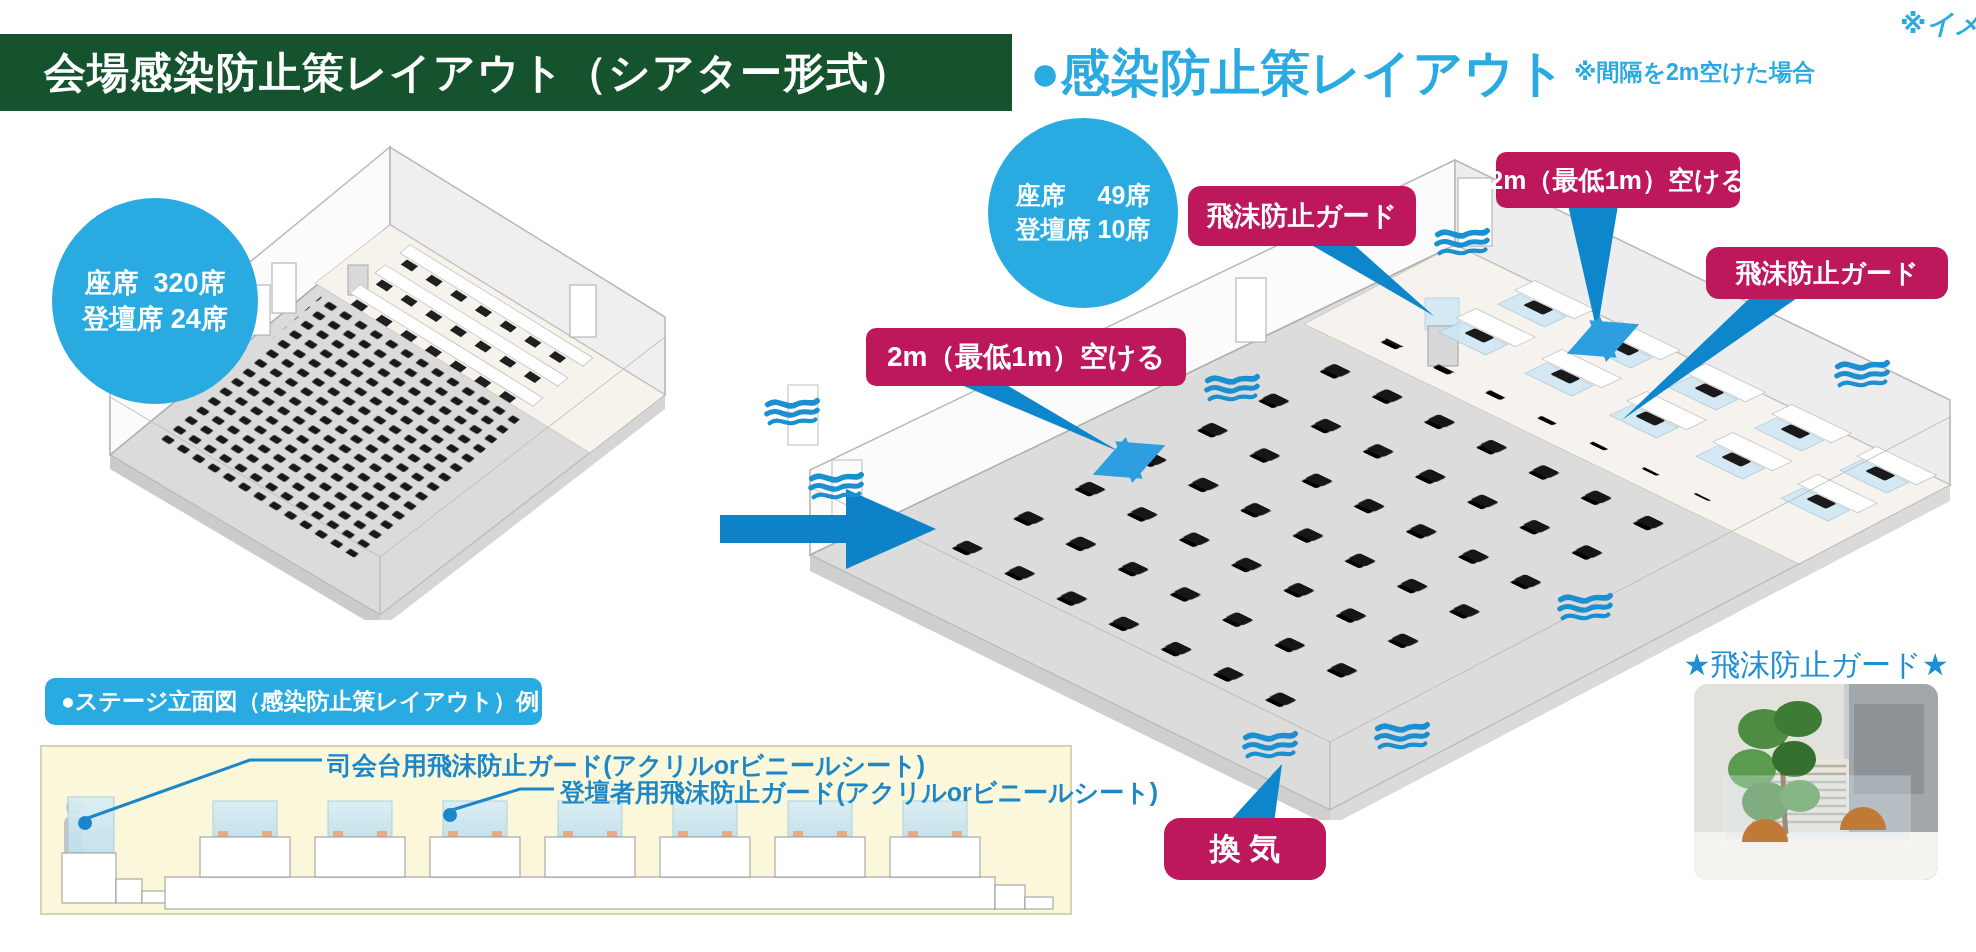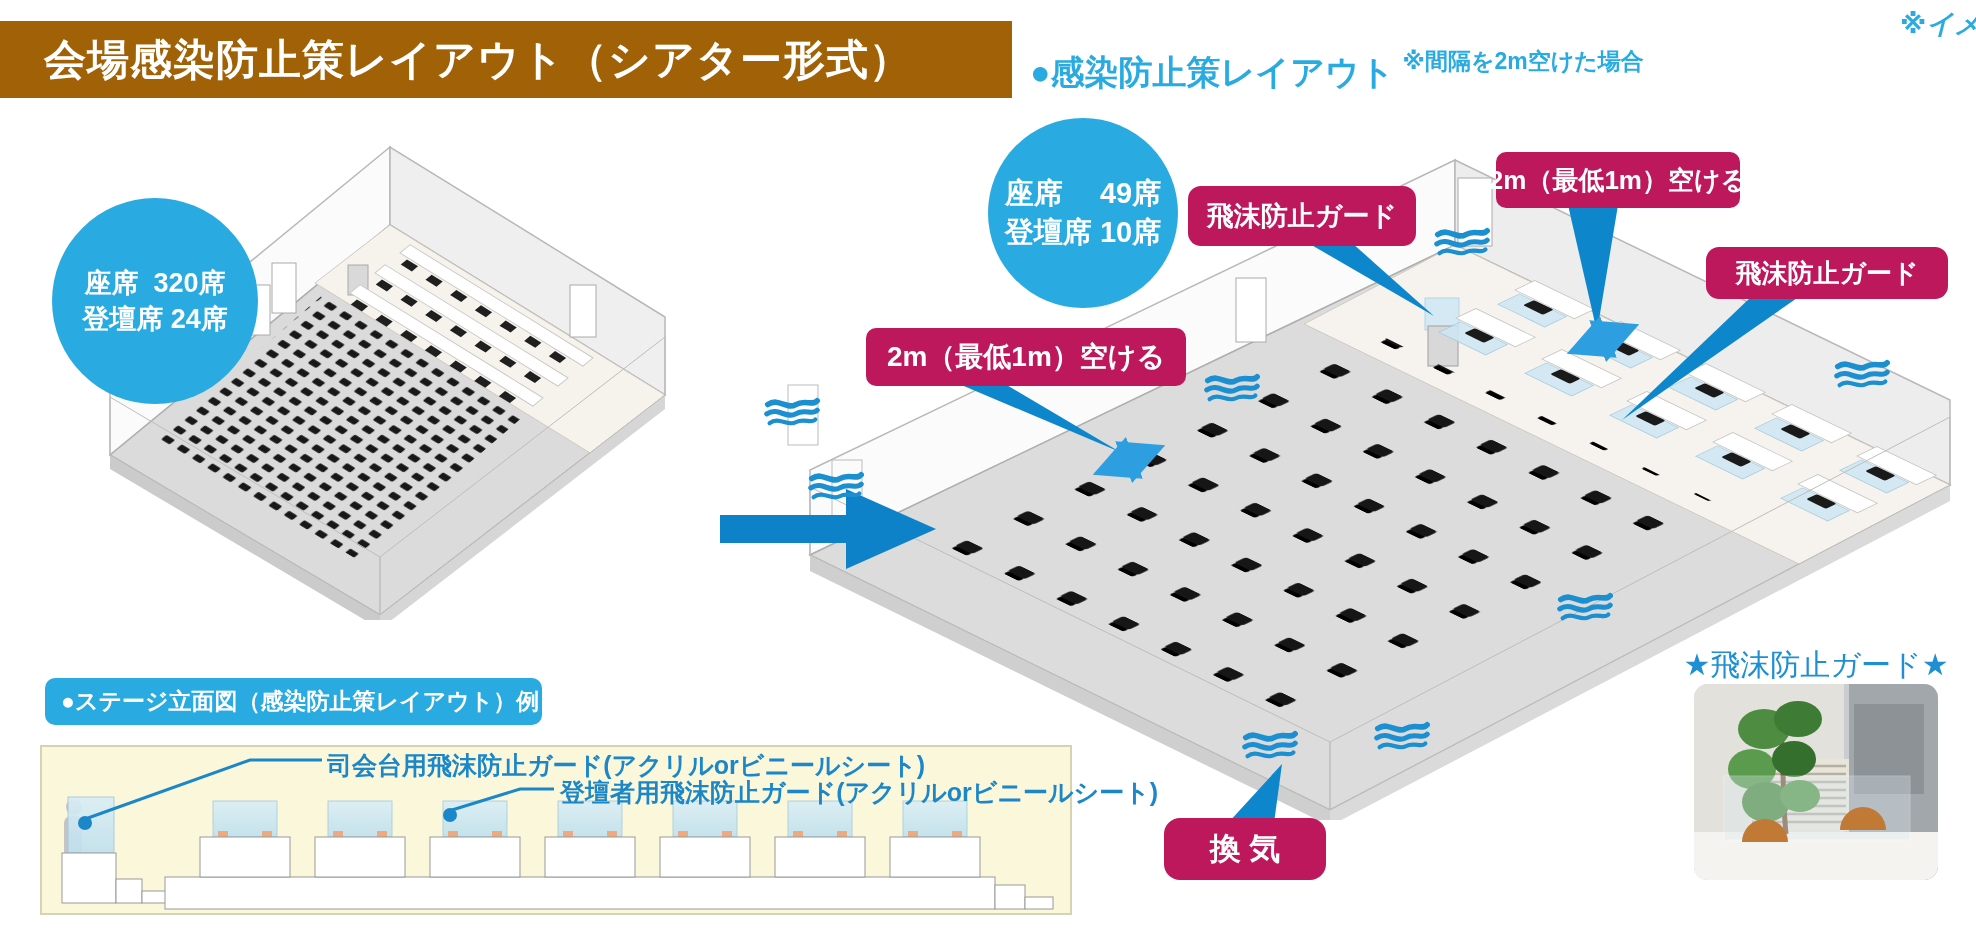--- a/index.html
+++ b/index.html
@@ -1,24 +1,24 @@
 <!DOCTYPE html>
 <html><head>
 <meta charset="utf-8">
 <style>
   html,body{margin:0;padding:0;background:#fff;}
   #canvas{position:relative;width:1976px;height:952px;background:#fff;overflow:hidden;
           font-family:"Liberation Sans","DejaVu Sans",sans-serif;}
   .abs{position:absolute;}
-  .banner{left:0;top:21px;width:1012px;height:77px;background:#a16207;display:flex;align-items:center;z-index:3;}
+  .banner{left:0;top:34px;width:1012px;height:77px;background:#14532d;display:flex;align-items:center;z-index:3;}
   .banner span{color:#fff;font-size:42px;font-weight:bold;padding-left:44px;letter-spacing:1px;white-space:nowrap;}
   .image-note{left:1900px;top:6px;color:#29ABE2;font-size:27px;font-weight:bold;font-style:italic;z-index:3;white-space:nowrap;}
   .heading-light{color:#29ABE2;font-weight:bold;white-space:nowrap;z-index:3;}
   .prev-heading{left:1030px;top:40px;display:flex;align-items:flex-end;}
-  .prev-heading .main{font-size:34px;margin-top:10px;}
+  .prev-heading .main{font-size:50px;}
   .prev-heading .sub{font-size:23px;margin-left:8px;margin-bottom:19px;}
   .circle{background:#29ABE2;border-radius:50%;color:#fff;font-weight:bold;display:flex;flex-direction:column;
           align-items:center;justify-content:center;z-index:6;text-align:center;}
   .circle div{white-space:pre;line-height:1.35;}
   .callout{background:#be185d;border-radius:13px;color:#fff;font-weight:bold;display:flex;align-items:center;
            justify-content:center;z-index:6;white-space:nowrap;}
   .note-text{color:#1187CB;font-size:23px;font-weight:bold;z-index:6;white-space:nowrap;}
   .stage-header{left:45px;top:678px;width:497px;height:47px;background:#29ABE2;border-radius:10px;display:flex;
                 align-items:center;z-index:4;}
   .stage-header span{color:#fff;font-size:23px;font-weight:bold;padding-left:16px;white-space:nowrap;}
@@ -43,21 +43,21 @@
 
   <div class="abs heading-light prev-heading">
     <span class="main">●感染防止策レイアウト</span>
     <span class="sub">※間隔を2m空けた場合</span>
   </div>
 
   <div class="abs circle" style="left:52px;top:198px;width:206px;height:206px;font-size:27px;">
     <div>座席  320席</div>
     <div>登壇席 24席</div>
   </div>
-  <div class="abs circle" style="left:988px;top:118px;width:190px;height:190px;font-size:29px;">
+  <div class="abs circle" style="left:988px;top:118px;width:190px;height:190px;font-size:25px;">
     <div>座席　 49席</div>
     <div>登壇席 10席</div>
   </div>
 
   <svg class="abs diagram" style="left:100px;top:145px" width="580" height="475" viewBox="0 0 580 475">
     <defs>
       <pattern id="chairsL" patternUnits="userSpaceOnUse" width="18" height="15" patternTransform="matrix(0.851 0.526 0.773 -0.635 55 295)">
         <rect x="3.5" y="4" width="10" height="7" rx="1.5" fill="#181818"></rect>
       </pattern>
     </defs>

